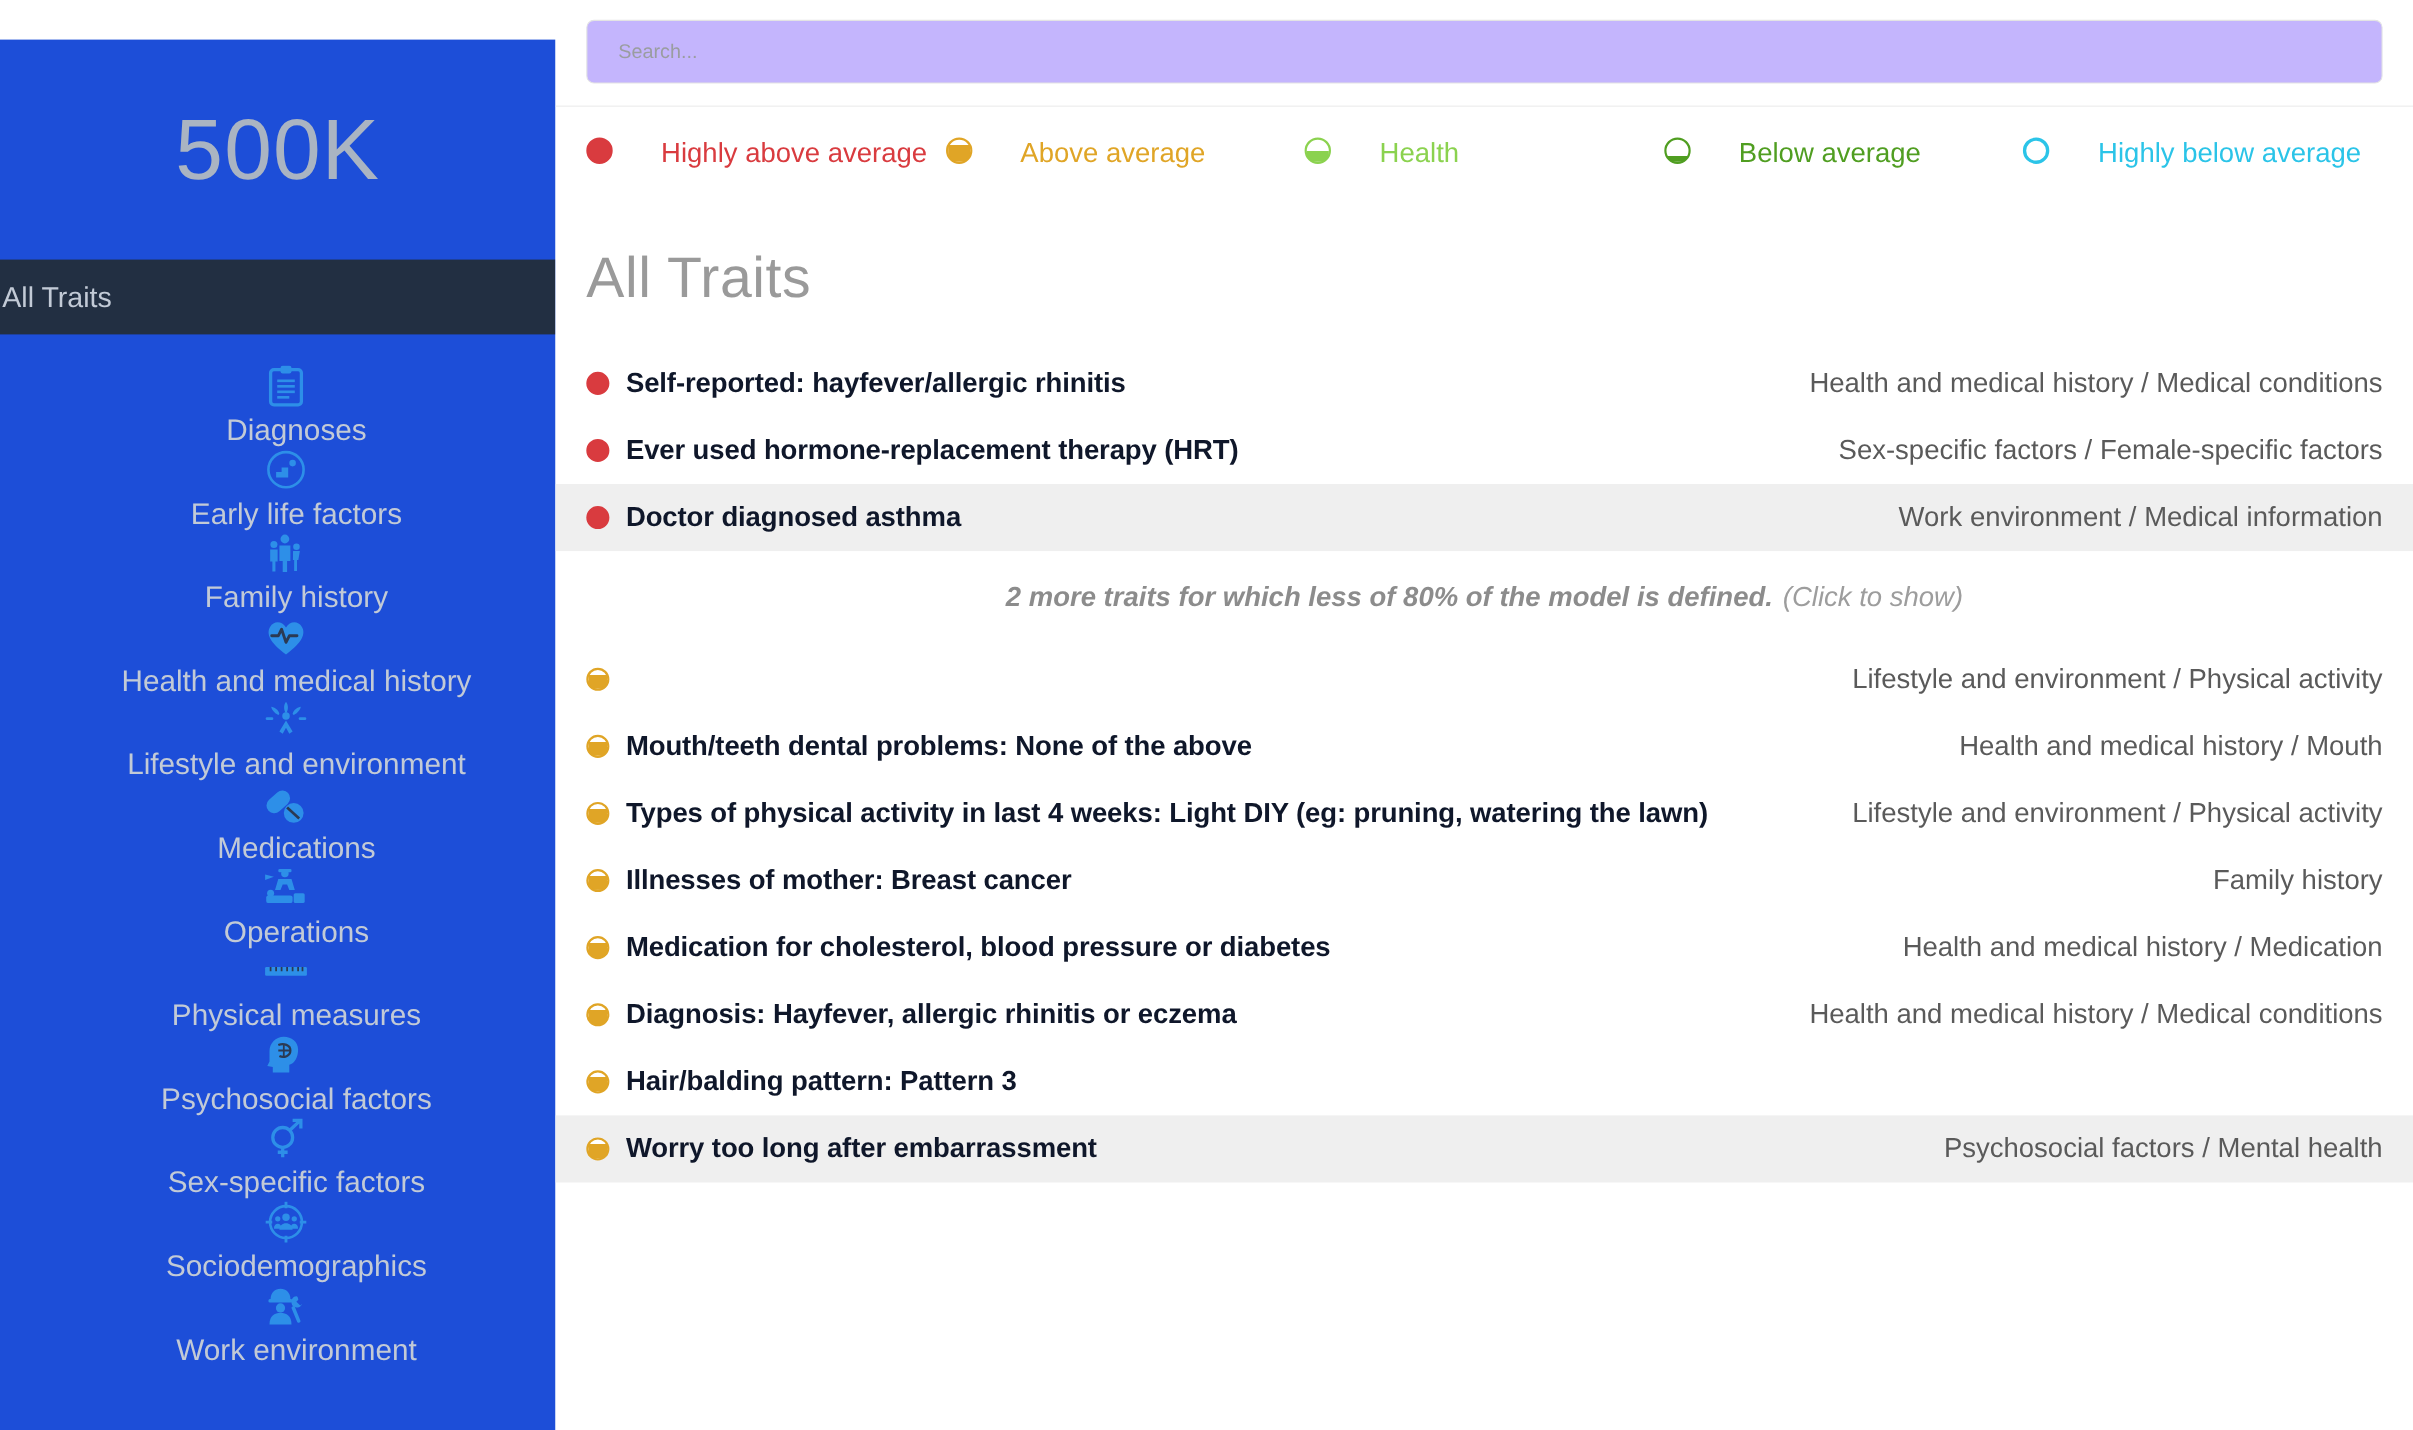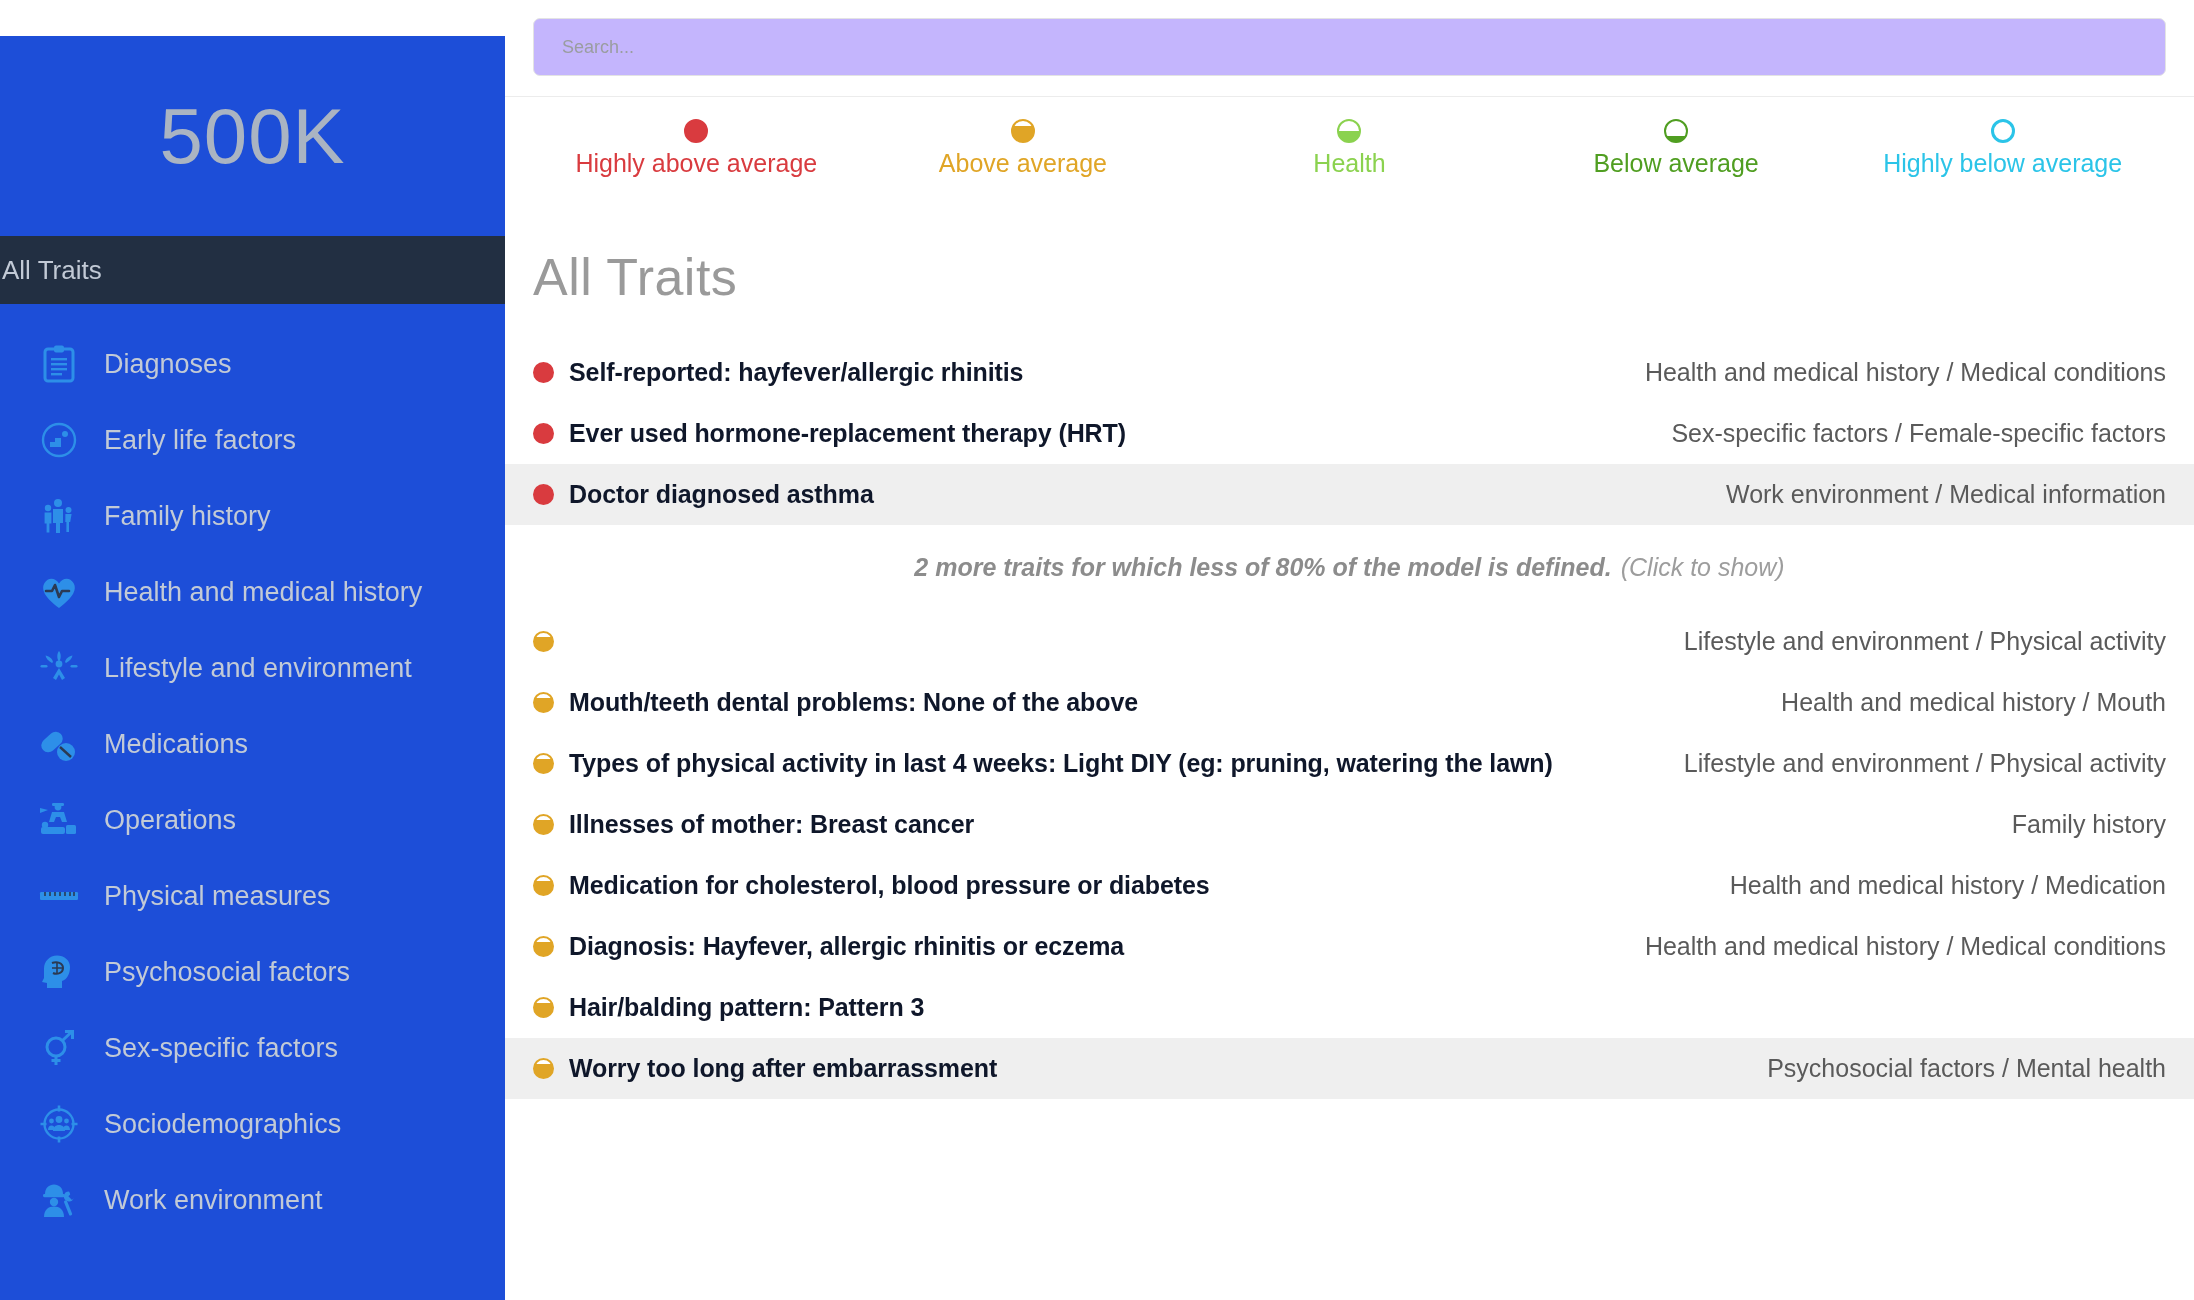--- a/index.html
+++ b/index.html
@@ -57,20 +57,21 @@
   }
   .nav {
     padding-top: 22px;
   }
   .nav-item {
     display: flex;
     align-items: center;
     height: 76px;
     padding-left: 34px;
     cursor: pointer;
+    flex-direction: column;
   }
   .nav-icon {
     width: 50px;
     flex: 0 0 50px;
     display: flex;
     align-items: center;
     justify-content: center;
     margin-right: 20px;
   }
   .nav-icon svg { display: block; }
@@ -115,23 +116,24 @@
   }
 
   .legend {
     display: flex;
     align-items: flex-start;
     padding: 22px 28px 14px 28px;
   }
   .legend-item {
     flex: 1 1 0;
     display: flex;
-    flex-direction: column;
+    flex-direction: row;
     align-items: center;
     cursor: pointer;
+    gap: 44px;
   }
   .legend-label {
     font-size: 25px;
     font-weight: 400;
     margin-top: 6px;
     white-space: nowrap;
   }
 
   .marker {
     display: inline-block;

